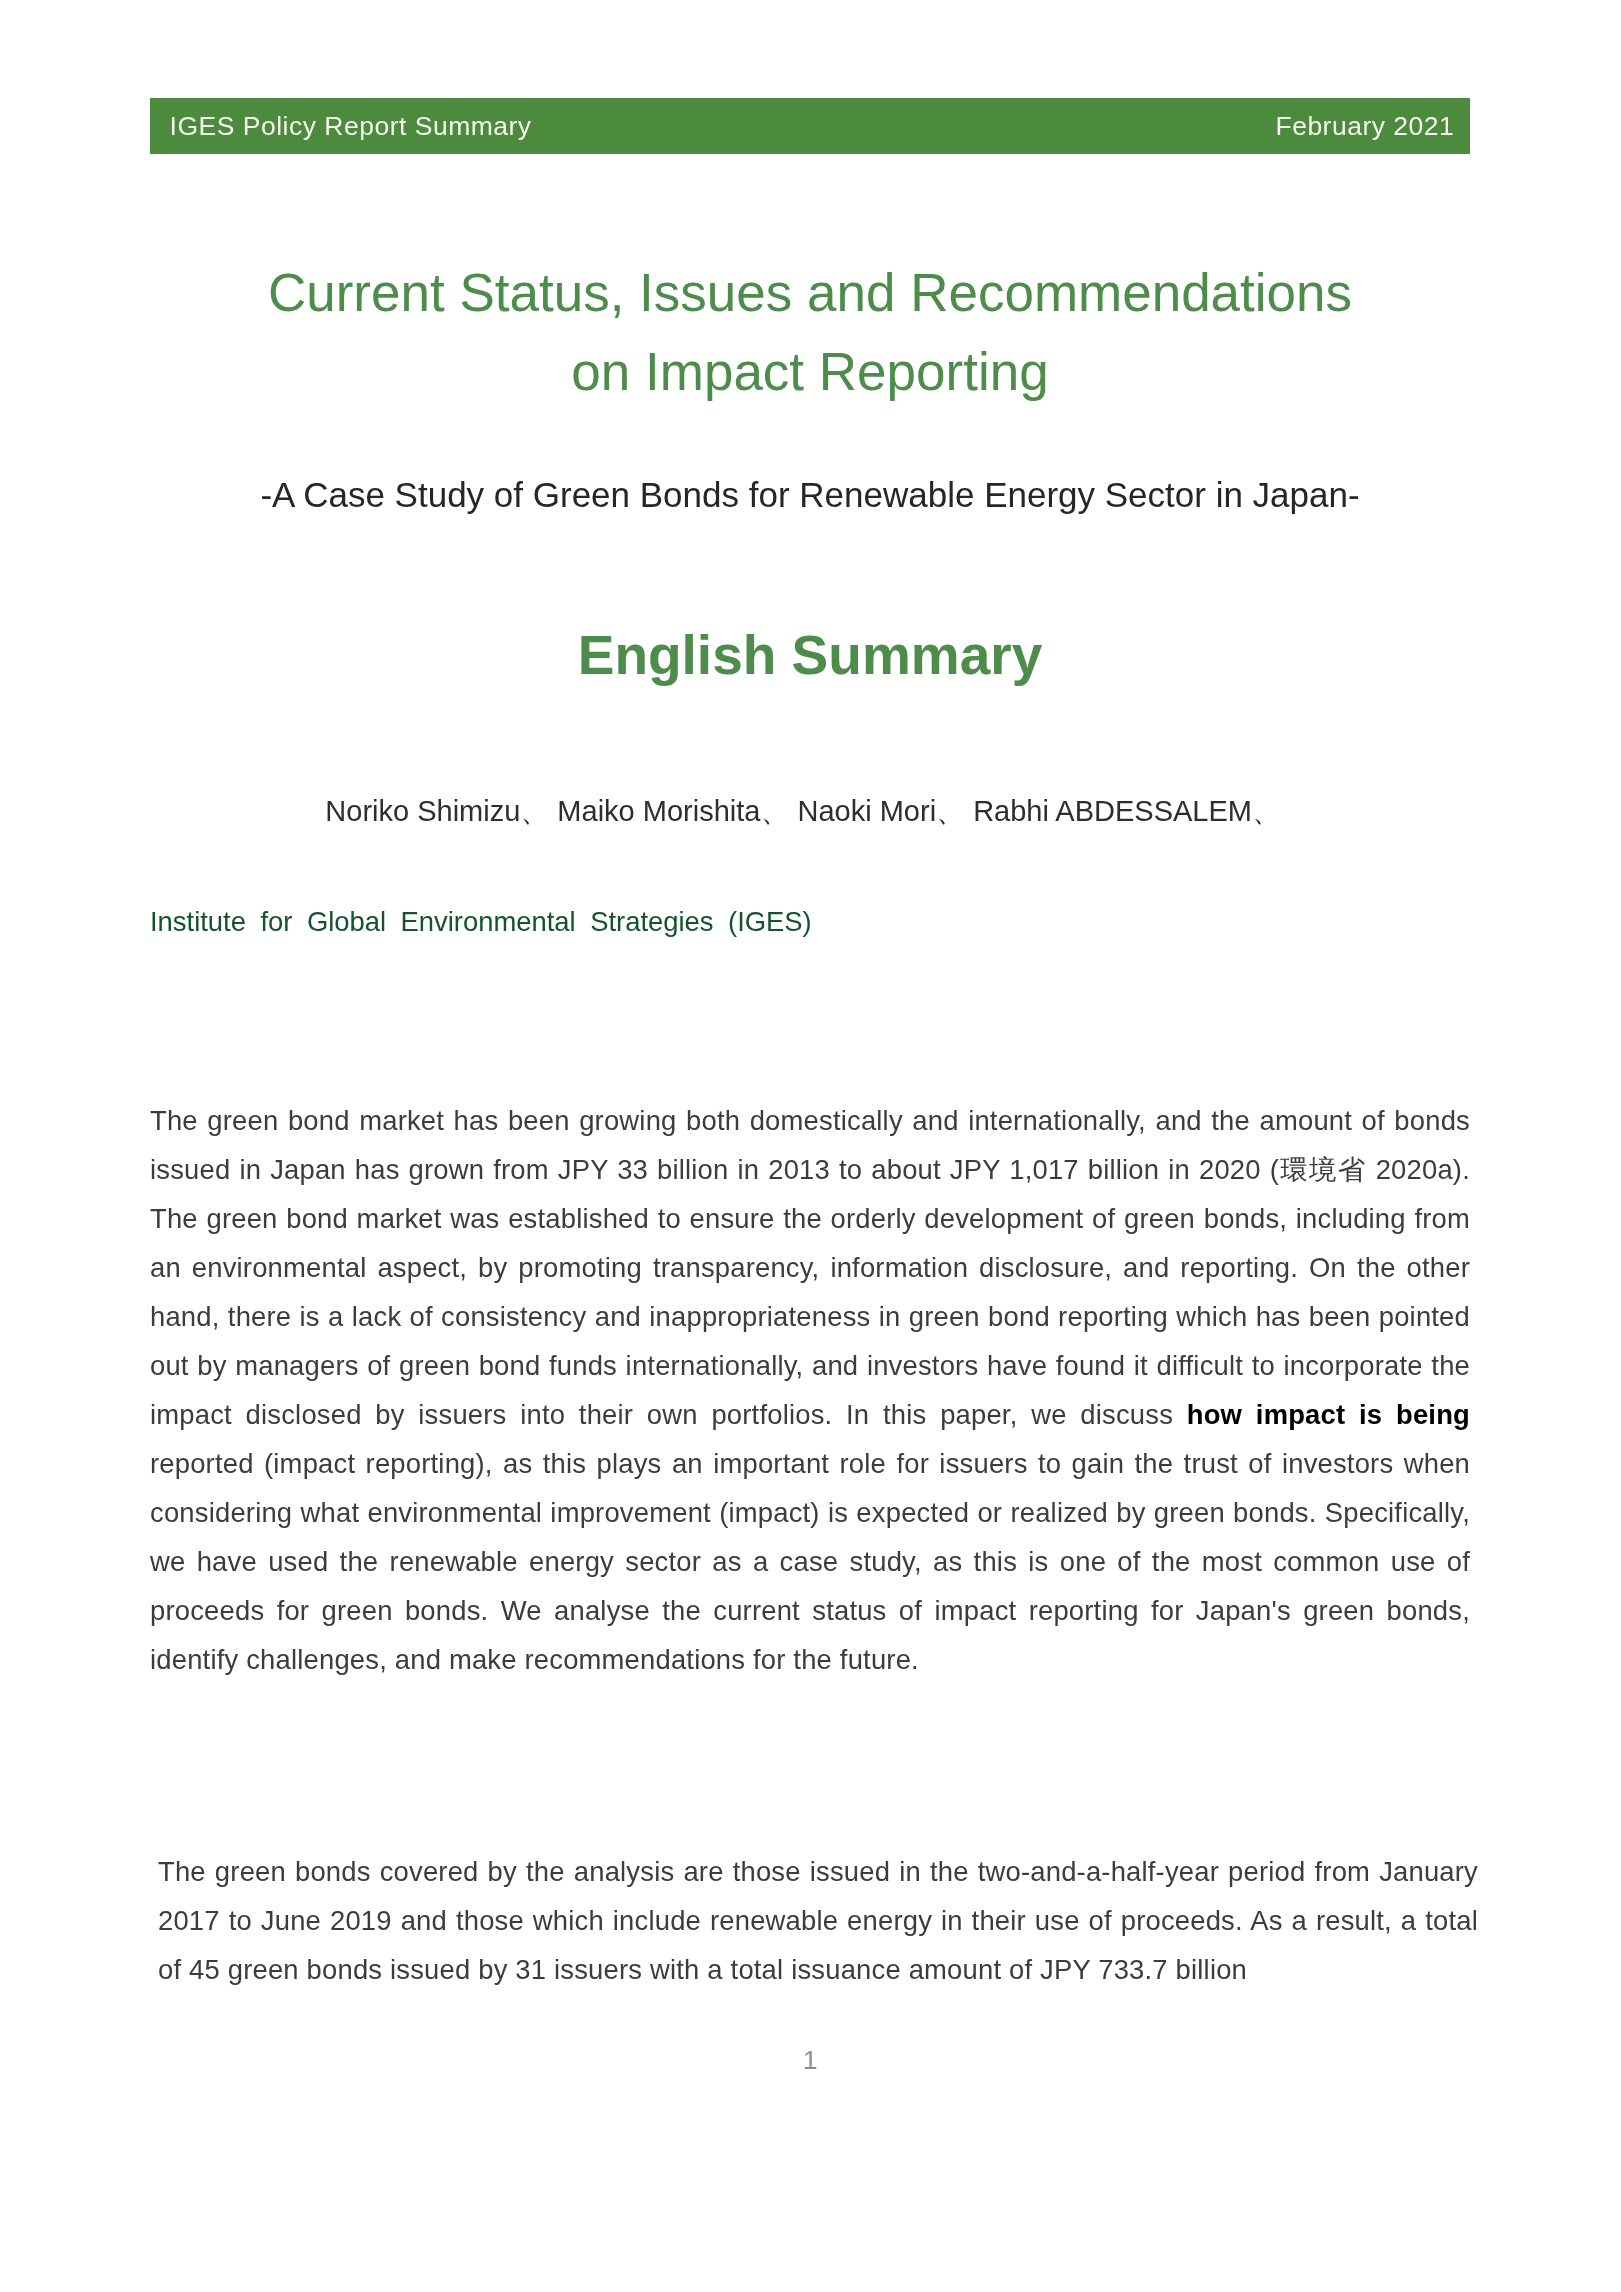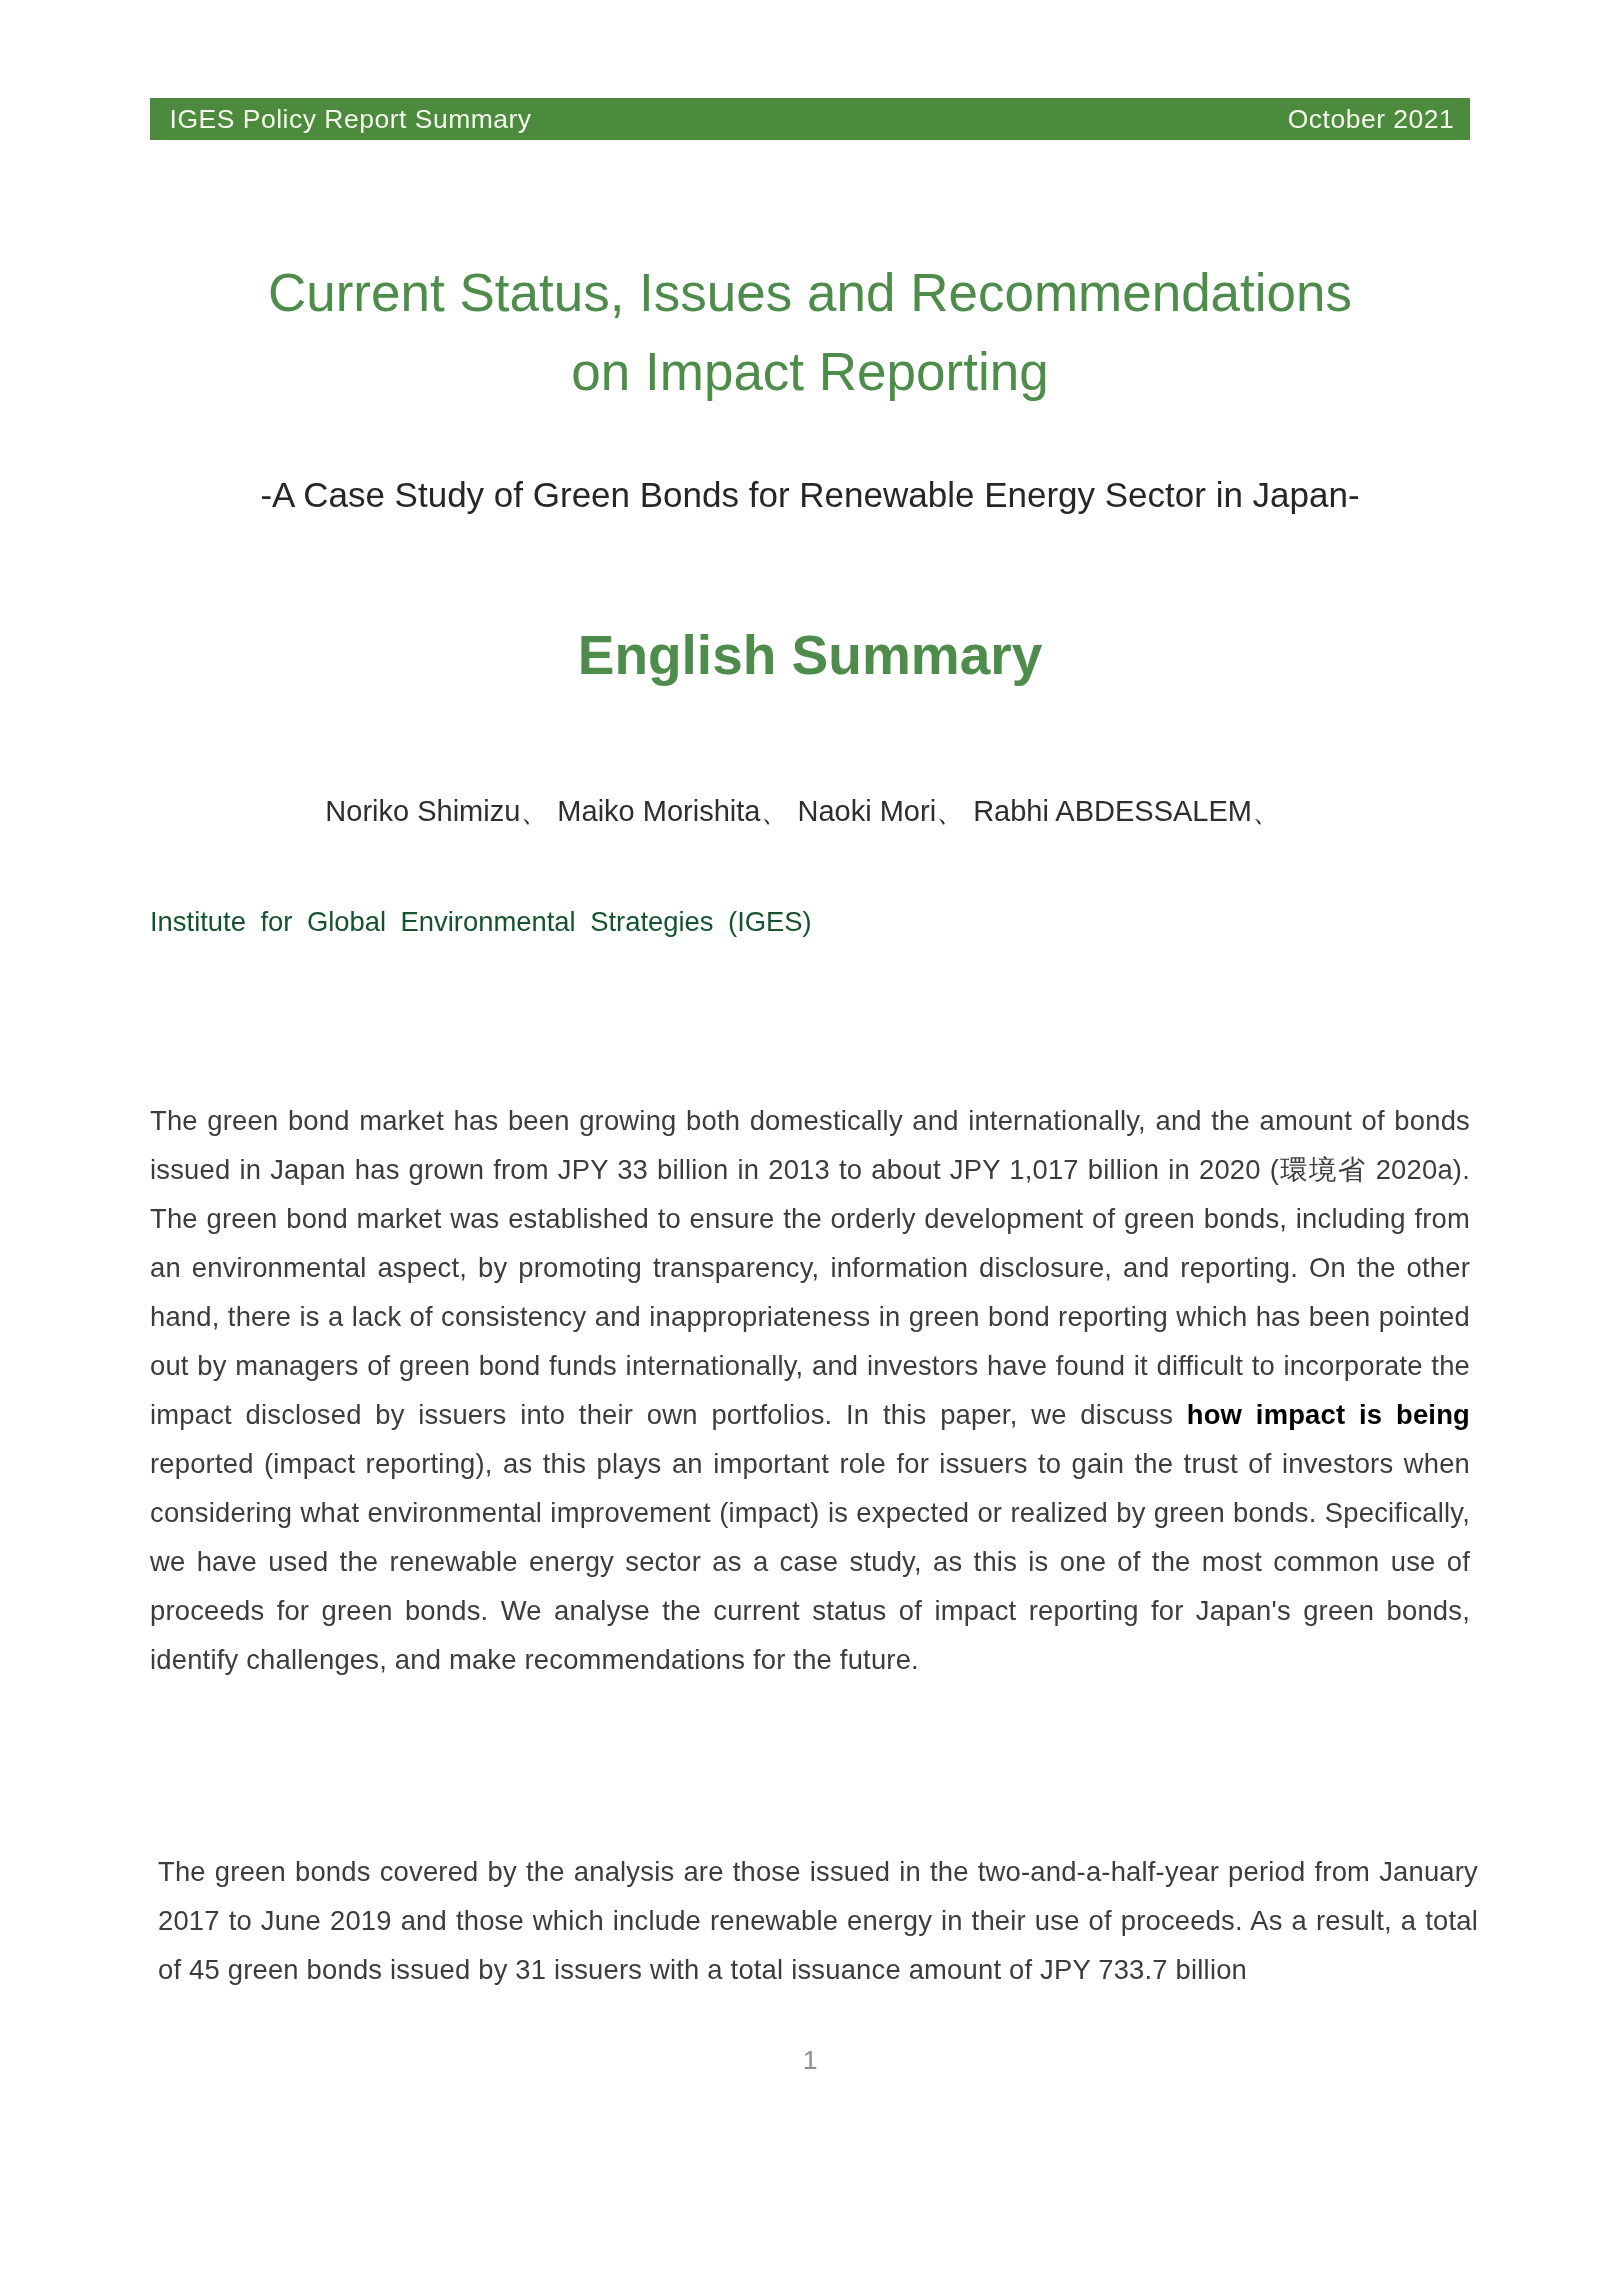--- a/index.html
+++ b/index.html
@@ -22,21 +22,21 @@
     background: #ffffff;
     overflow: hidden;
   }
   .content-col {
     position: absolute;
     left: 150px;
     width: 1320px;
   }
   .header-bar {
     top: 98px;
-    height: 42px;
+    height: 56px;
     background: var(--bar-green);
     color: var(--header-text);
     display: flex;
     align-items: center;
     justify-content: space-between;
     padding: 0 15.7px 0 19.6px;
     font-size: 26.5px;
     letter-spacing: 0.5px;
   }
   .doc-title {
@@ -96,21 +96,21 @@
     font-size: 26.5px;
   }
 </style>
 </head>
 <body>
 
 <div class="page">
 
   <div class="content-col header-bar">
     <span>IGES Policy Report Summary</span>
-    <span>October 2021</span>
+    <span>February 2021</span>
   </div>
 
   <div class="content-col doc-title">
     <div>Current Status, Issues and Recommendations</div>
     <div>on Impact Reporting</div>
   </div>
 
   <div class="content-col doc-subtitle">-A Case Study of Green Bonds for Renewable Energy Sector in Japan-</div>
 
   <div class="content-col section-heading">English Summary</div>

